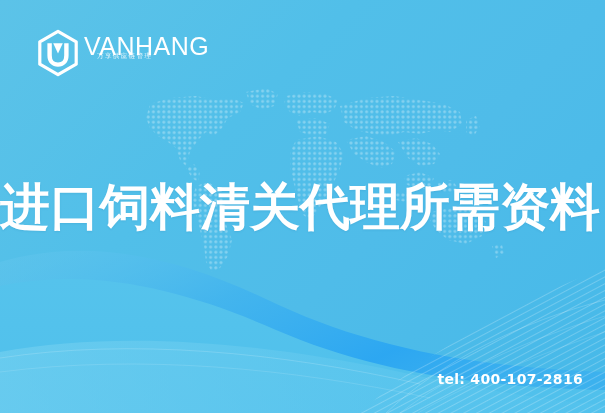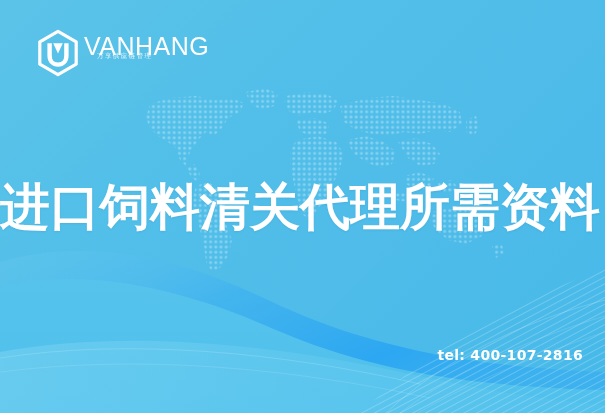--- a/index.html
+++ b/index.html
@@ -98,21 +98,21 @@
     color: #ffffff;
     letter-spacing: 0px;
     white-space: nowrap;
     text-shadow: 0 1px 2px rgba(40,130,180,0.18);
   }
 
   
   .tel {
     position: absolute;
     right: 22px;
-    bottom: 50px;
+    bottom: 26px;
     font-family: "DejaVu Sans", "Liberation Sans", sans-serif;
     font-size: 14px;
     font-weight: bold;
     color: #ffffff;
     letter-spacing: 0.3px;
     white-space: nowrap;
   }
 </style>
 </head>
 <body>

